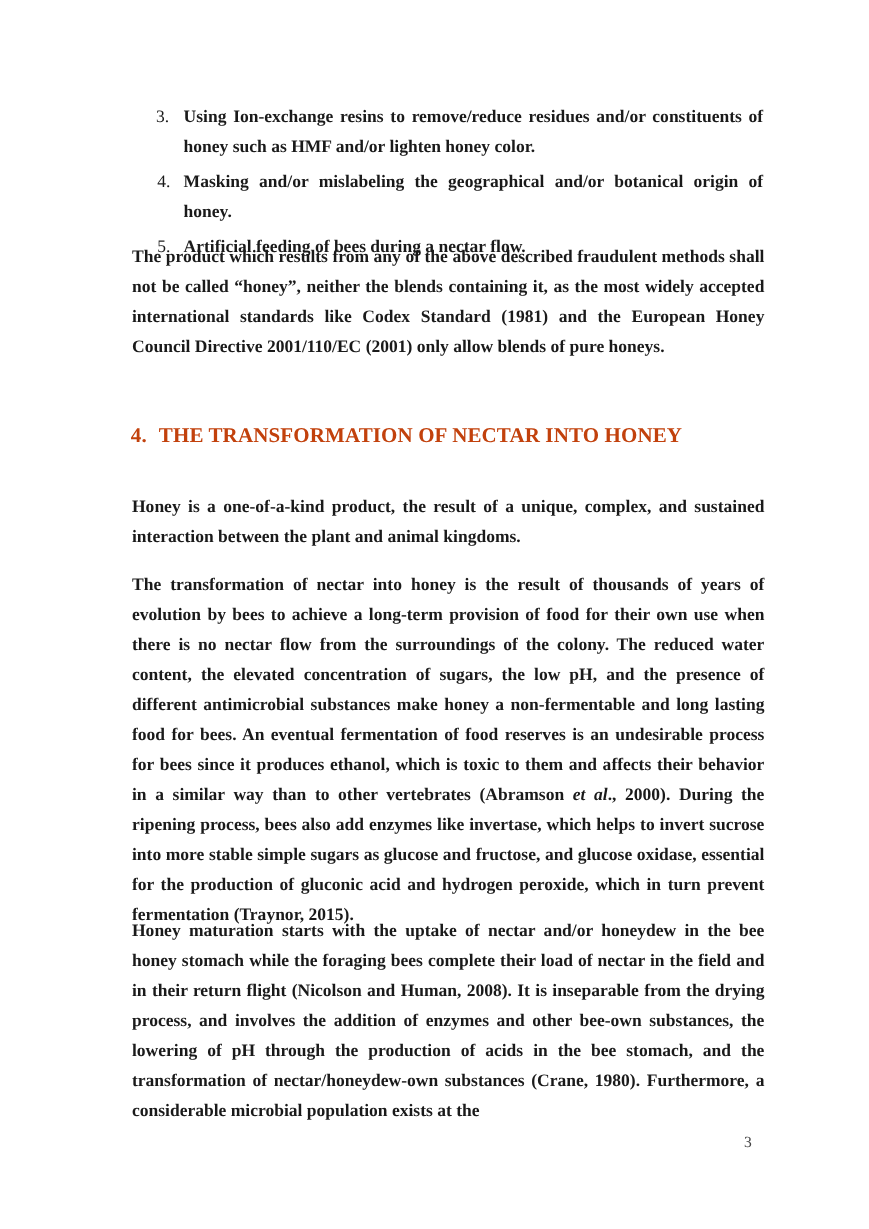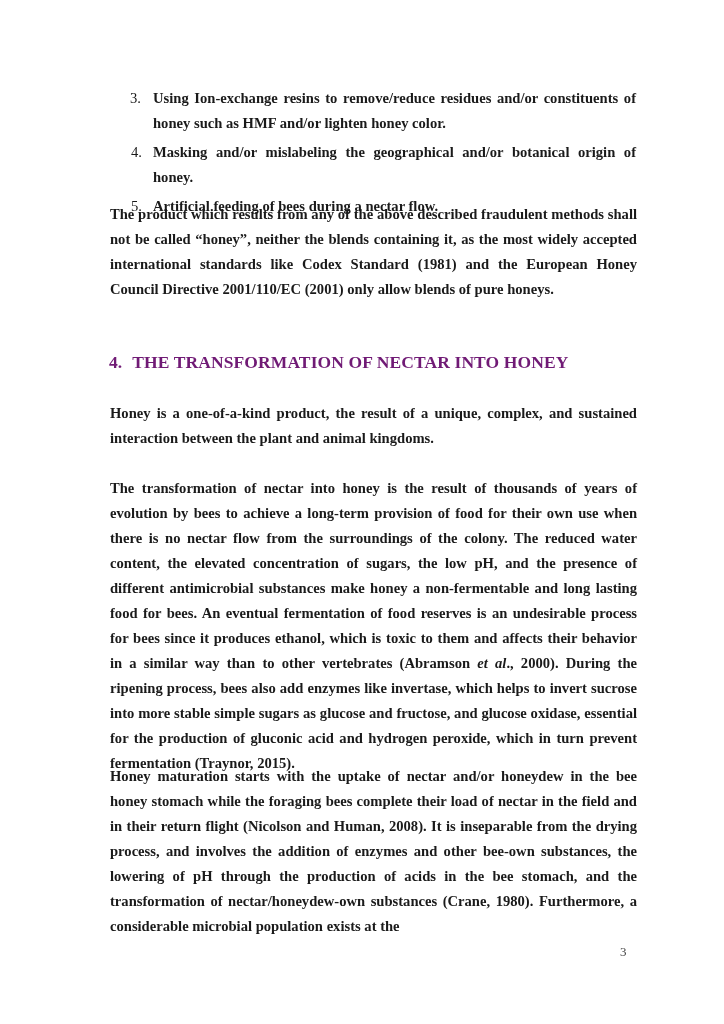--- a/index.html
+++ b/index.html
@@ -56,21 +56,21 @@
       font-weight: bold;
     }
     .para .ital { font-style: italic; }
     .heading {
       position: absolute;
       left: 0;
       top: 352px;
       margin: 0;
       font-size: 17.5px;
       font-weight: bold;
-      color: #701a75;
+      color: #c2410c;
       letter-spacing: 0.1px;
       white-space: nowrap;
     }
     .heading .hnum { margin-right: 10px; }
     .page-number {
       position: absolute;
       left: 620px;
       top: 944px;
       font-size: 13px;
       color: #444;
@@ -95,21 +95,21 @@
       <span class="txt">Artificial feeding of bees during a nectar flow.</span>
     </li>
   </ol>
 
   <p class="para" style="top:201px;">The product which results from any of the above described fraudulent methods shall not be called “honey”, neither the blends containing it, as the most widely accepted international standards like Codex Standard (1981) and the European Honey Council Directive 2001/110/EC (2001) only allow blends of pure honeys.</p>
 
   <h2 class="heading">
     <span class="hnum">4.</span><span>THE TRANSFORMATION OF NECTAR INTO HONEY</span>
   </h2>
 
-  <p class="para" style="top:400px;">Honey is a one-of-a-kind product, the result of a unique, complex, and sustained interaction between the plant and animal kingdoms.</p>
+  <p class="para" style="top:410px;">Honey is a one-of-a-kind product, the result of a unique, complex, and sustained interaction between the plant and animal kingdoms.</p>
 
   <p class="para" style="top:475px;"><span>The transformation of nectar into honey is the result of thousands of years of evolution by bees to achieve a long-term provision of food for their own use when there is no nectar flow from the surroundings of the colony.  The reduced water content, the elevated concentration of sugars, the low pH, and the presence of different antimicrobial substances make honey a non-fermentable and long lasting food for bees.  An eventual fermentation of food reserves is an undesirable process for bees since it produces ethanol, which is toxic to them and affects their behavior in a similar way than to other vertebrates (Abramson </span><span class="ital">et al</span><span>., 2000). During the ripening process, bees also add enzymes like invertase, which helps to invert sucrose into more stable simple sugars as glucose and fructose, and glucose oxidase, essential for the production of gluconic acid and hydrogen peroxide, which in turn prevent fermentation (Traynor, 2015).</span></p>
 
   <p class="para" style="top:763px;">Honey maturation starts with the uptake of nectar and/or honeydew in the bee honey stomach while the foraging bees complete their load of nectar in the field and in their return flight (Nicolson and Human, 2008). It is inseparable from the drying process, and involves the addition of enzymes and other bee-own substances, the lowering of pH through the production of acids in the bee stomach, and the transformation of nectar/honeydew-own substances (Crane, 1980).  Furthermore, a considerable microbial population exists at the</p>
 
 </div>
 
 <div class="page-number">3</div>
 
 </body></html>

